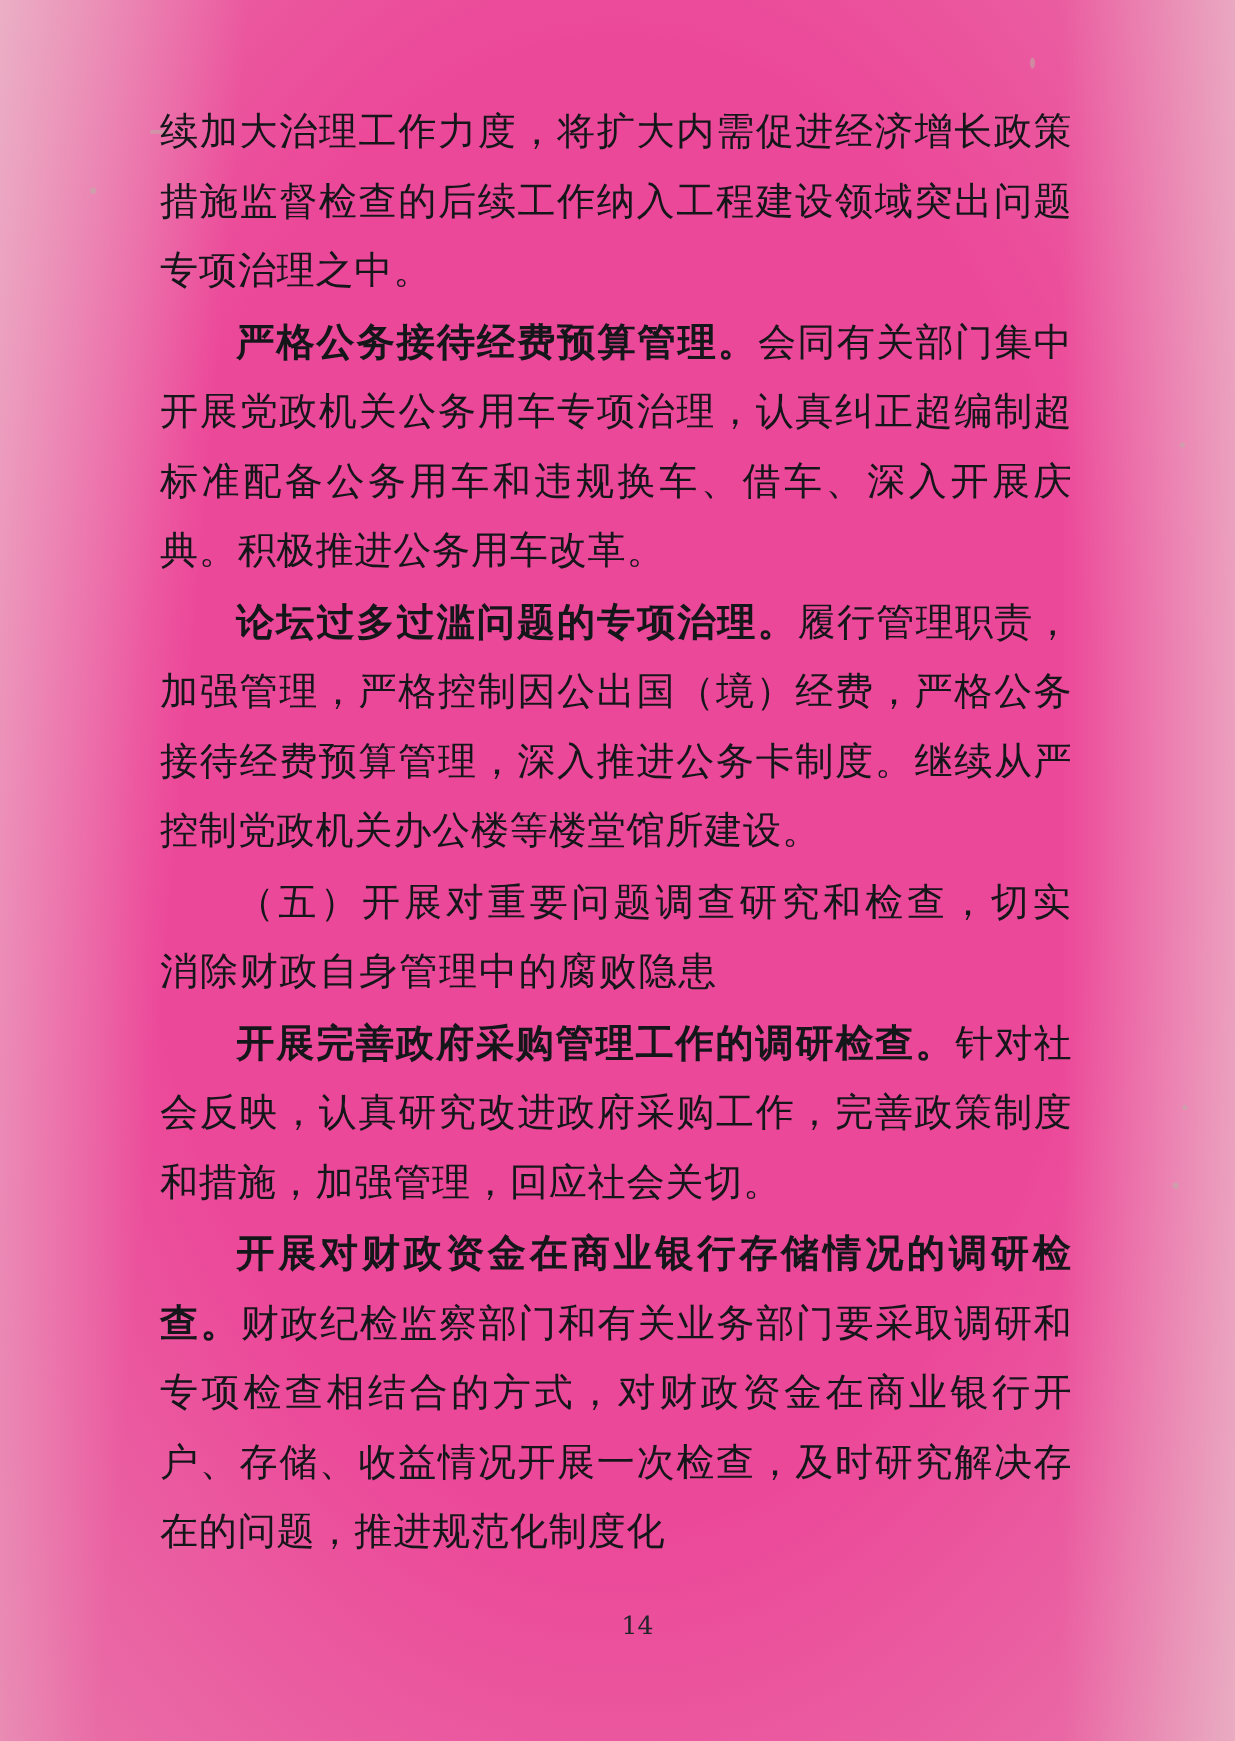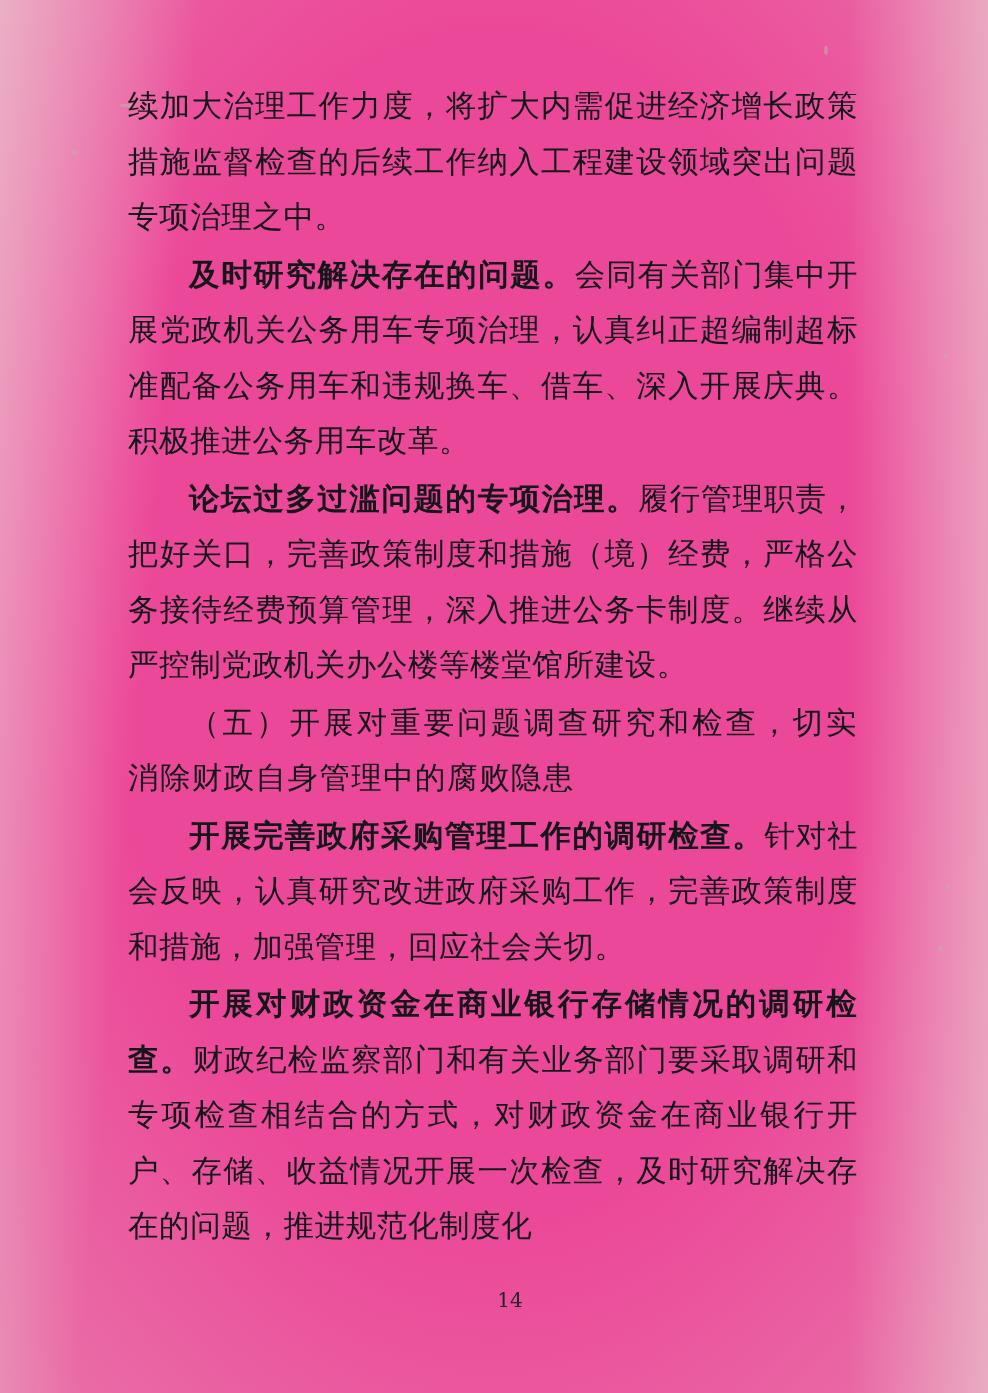--- a/index.html
+++ b/index.html
@@ -86,25 +86,25 @@
   <div class="speckle" style="left:120px;top:104px;width:14px;height:3px;border-radius:2px;"></div>
 
   <div class="content">
 
     <p>
       <span>续加大治理工作力度，将扩大内需促进经济增长政策措施监督检查的后续工作纳入工程建设领域突出问题专项治理之中。</span>
     </p>
 
 
     <p class="indent">
-      <span class="lead">及时研究解决存在的问题。</span><span>会同有关部门集中开展党政机关公务用车专项治理，认真纠正超编制超标准配备公务用车和违规换车、借车、深入开展庆典。积极推进公务用车改革。</span>
+      <span class="lead">严格公务接待经费预算管理。</span><span>会同有关部门集中开展党政机关公务用车专项治理，认真纠正超编制超标准配备公务用车和违规换车、借车、深入开展庆典。积极推进公务用车改革。</span>
     </p>
 
     <p class="indent">
-      <span class="lead">论坛过多过滥问题的专项治理。</span><span>履行管理职责，把好关口，完善政策制度和措施（境）经费，严格公务接待经费预算管理，深入推进公务卡制度。继续从严控制党政机关办公楼等楼堂馆所建设。</span>
+      <span class="lead">论坛过多过滥问题的专项治理。</span><span>履行管理职责，加强管理，严格控制因公出国（境）经费，严格公务接待经费预算管理，深入推进公务卡制度。继续从严控制党政机关办公楼等楼堂馆所建设。</span>
     </p>
 
     <p class="indent heading">
       <span>（五）开展对重要问题调查研究和检查，切实消除财政自身管理中的腐败隐患</span>
     </p>
 
     <p class="indent">
       <span class="lead">开展完善政府采购管理工作的调研检查。</span><span>针对社会反映，认真研究改进政府采购工作，完善政策制度和措施，加强管理，回应社会关切。</span>
     </p>
 

